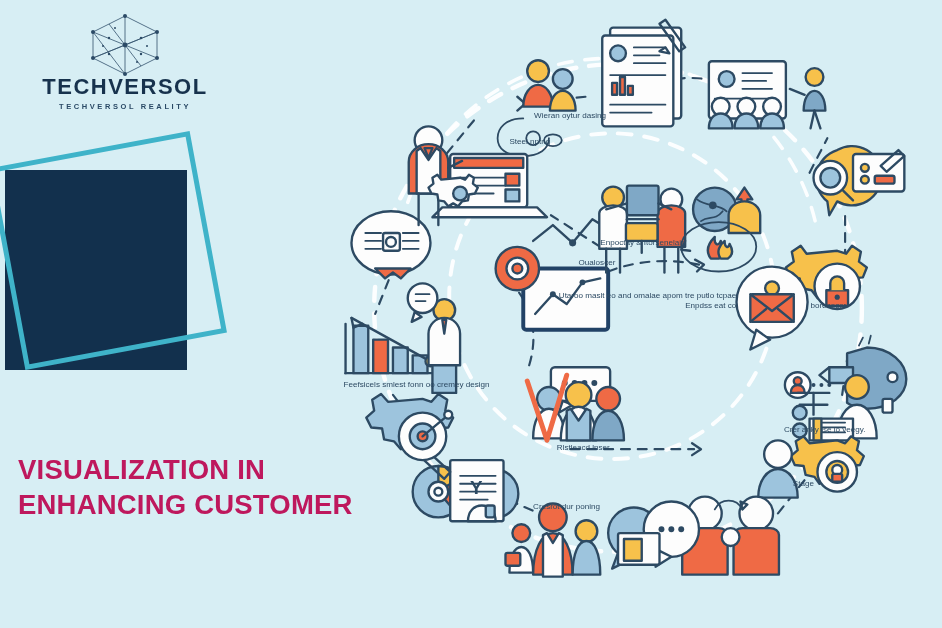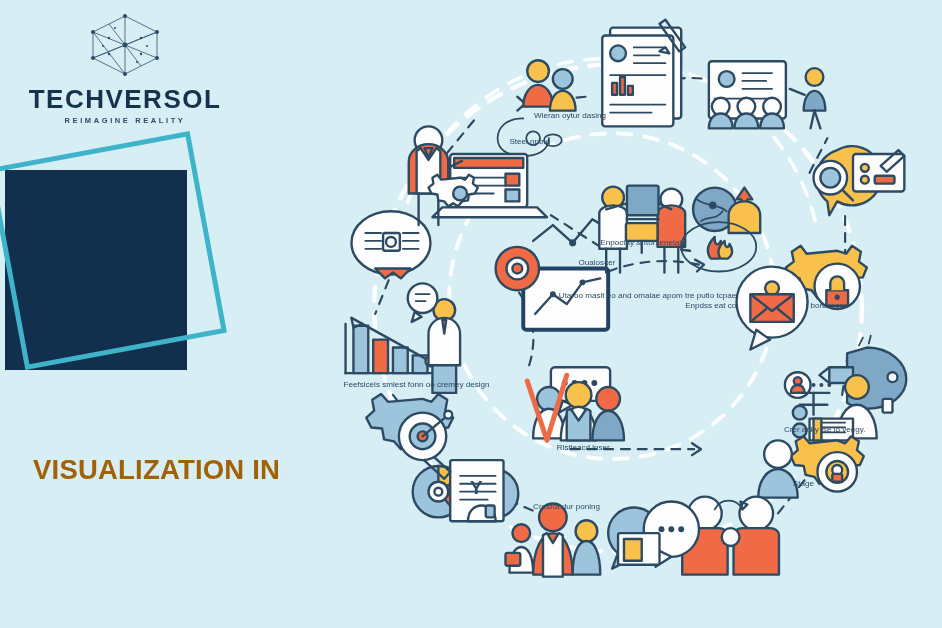--- a/index.html
+++ b/index.html
@@ -30,36 +30,36 @@
   }
 
   
   .logo{
     position:absolute; left:20px; top:12px;
     width:210px; text-align:center;
     color:#15314c;
   }
   .logo-mark{ height:64px; display:flex; align-items:center; justify-content:center; }
   .logo-name{
-    font-size:26px; font-weight:bold; letter-spacing:1.5px;
-    color:#17324d; line-height:1; margin-top:10px;
+    font-size:22px; font-weight:bold; letter-spacing:1.5px;
+    color:#17324d; line-height:1; margin-top:0;
     font-family:"Liberation Sans", sans-serif;
   }
   .logo-tag{
     font-size:7.5px; letter-spacing:2.6px; color:#2b4a66;
     margin-top:4px; font-weight:bold;
   }
 
   
   .headline{
-    position:absolute; left:33px; top:452px;
+    position:absolute; left:18px; top:452px;
     width:400px;
     font-size:27.5px; font-weight:bold;
     line-height:1.29; letter-spacing:.2px;
-    color:#a16207;
+    color:#be185d;
     text-transform:uppercase;
   }
   .headline .ln{ display:block; }
 
   
   .info{
     position:absolute; left:300px; top:0;
     width:642px; height:620px;
   }
   .info svg{ display:block; width:100%; height:100%; }
@@ -100,25 +100,26 @@
           <circle cx="30" cy="42" r="1.2"></circle>
             <circle cx="62" cy="42" r="1.2"></circle>
           <circle cx="36" cy="16" r="1"></circle>
             <circle cx="58" cy="50" r="1"></circle>
           <circle cx="24" cy="34" r="1"></circle>
             <circle cx="68" cy="34" r="1"></circle>
         </g>
       </svg>
     </div>
     <div class="logo-name">TECHVERSOL</div>
-    <div class="logo-tag">REIMAGINE REALITY</div>
+    <div class="logo-tag">TECHVERSOL REALITY</div>
   </div>
 
   <div class="headline">
     <span class="ln">VISUALIZATION IN</span>
+    <span class="ln">ENHANCING CUSTOMER</span>
   </div>
 
   <div class="info">
     <svg viewBox="0 0 642 628" xmlns="http://www.w3.org/2000/svg">
       <defs>
         <style>
           .ln{ fill:none; stroke:#2d4a63; stroke-width:2.4; stroke-linecap:round; stroke-linejoin:round; }
           .lnt{ fill:none; stroke:#2d4a63; stroke-width:1.8; stroke-linecap:round; stroke-linejoin:round; }
           .pap{ fill:#fdfdfd; stroke:#2d4a63; stroke-width:2.4; stroke-linejoin:round; }
           .org{ fill:#ef6a45; stroke:#2d4a63; stroke-width:2.4; stroke-linejoin:round; }

